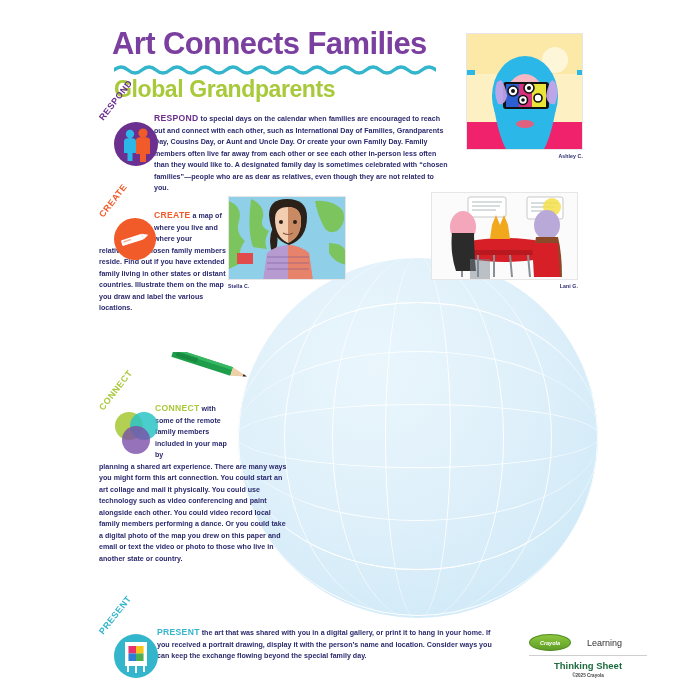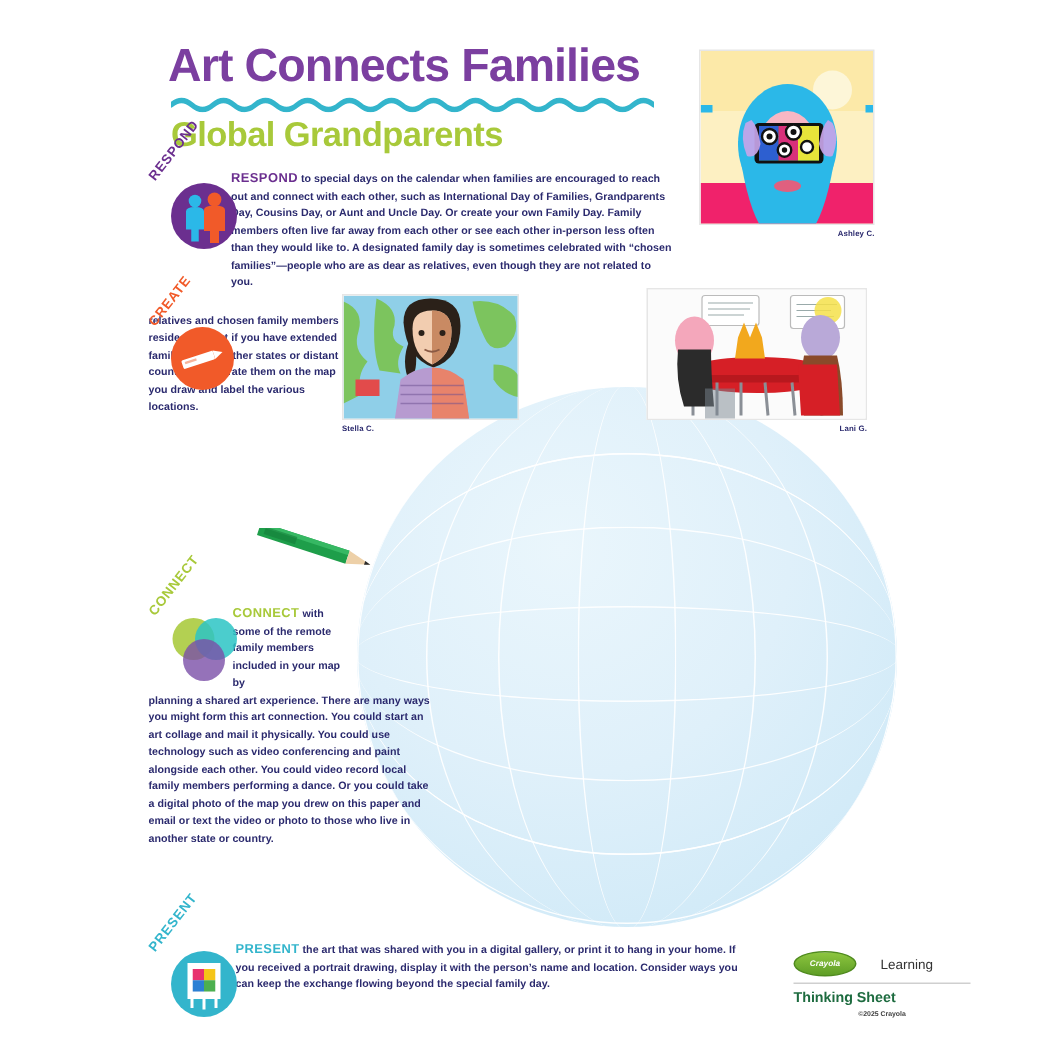--- a/index.html
+++ b/index.html
@@ -109,21 +109,21 @@
   .logo-row { display: flex; align-items: center; gap: 16px; }
   .logo-oval {
     width: 42px; height: 17px; border-radius: 50%;
     background: linear-gradient(#8dc63f, #5f9e26);
     display: flex; align-items: center; justify-content: center;
     border: 1px solid #4f8a1e;
   }
   .logo-oval span { font-size: 5.5px; color: #fff; font-weight: bold; font-style: italic; }
   .logo-learning { font-size: 9px; color: #333; }
   .footer hr { border: none; border-top: 1px solid #cfcfcf; margin: 4px 0 4px 0; }
-  .thinking { font-size: 9.5px; font-weight: bold; color: #1d6b3f; }
+  .thinking { font-size: 9.5px; font-weight: bold; color: #1d6b3f; text-align: center; }
   .copyright { font-size: 4.6px; font-weight: bold; color: #444; text-align: center; margin-top: 2px; }
 </style>
 </head>
 <body>
 
 <div id="page">
 
   <div class="globe">
     <div class="merid" style="width:360px;"></div>
     <div class="merid" style="width:268px;"></div>
@@ -257,20 +257,23 @@
       <div class="rot-label" style="color:#f15a29;">CREATE</div>
       <svg width="44" height="44" viewBox="0 0 44 44" style="position:absolute;left:14px;top:8px;">
         <circle cx="22" cy="22" r="21" fill="#f15a29"></circle>
         <g transform="rotate(-18 22 22)">
           <rect x="8" y="19" width="22" height="6" rx="1" fill="#ffffff"></rect>
           <path d="M30 19 L36 22 L30 25Z" fill="#ffffff"></path>
           <rect x="10" y="20.5" width="8" height="1.6" fill="#f7b39a"></rect>
         </g>
       </svg>
     </div>
+    <div class="body-text">
+      <span class="kw" style="color:#f15a29;">CREATE</span><span> a map of where you live and where your</span>
+    </div>
     <div class="body-text body-cont">relatives and chosen family members reside. Find out if you have extended family living in other states or distant countries. Illustrate them on the map you draw and label the various locations.</div>
   </div>
 
   <div class="step" id="step-connect">
     <div class="badge-wrap">
       <div class="rot-label" style="color:#a8c93a;">CONNECT</div>
       <svg width="50" height="50" viewBox="0 0 50 50" style="position:absolute;left:12px;top:6px;">
         <circle cx="18" cy="18" r="14" fill="#a8c93a" opacity="0.88"></circle>
         <circle cx="33" cy="18" r="14" fill="#2bc4c4" opacity="0.85"></circle>
         <circle cx="25" cy="32" r="14" fill="#7b4fa8" opacity="0.8"></circle>

